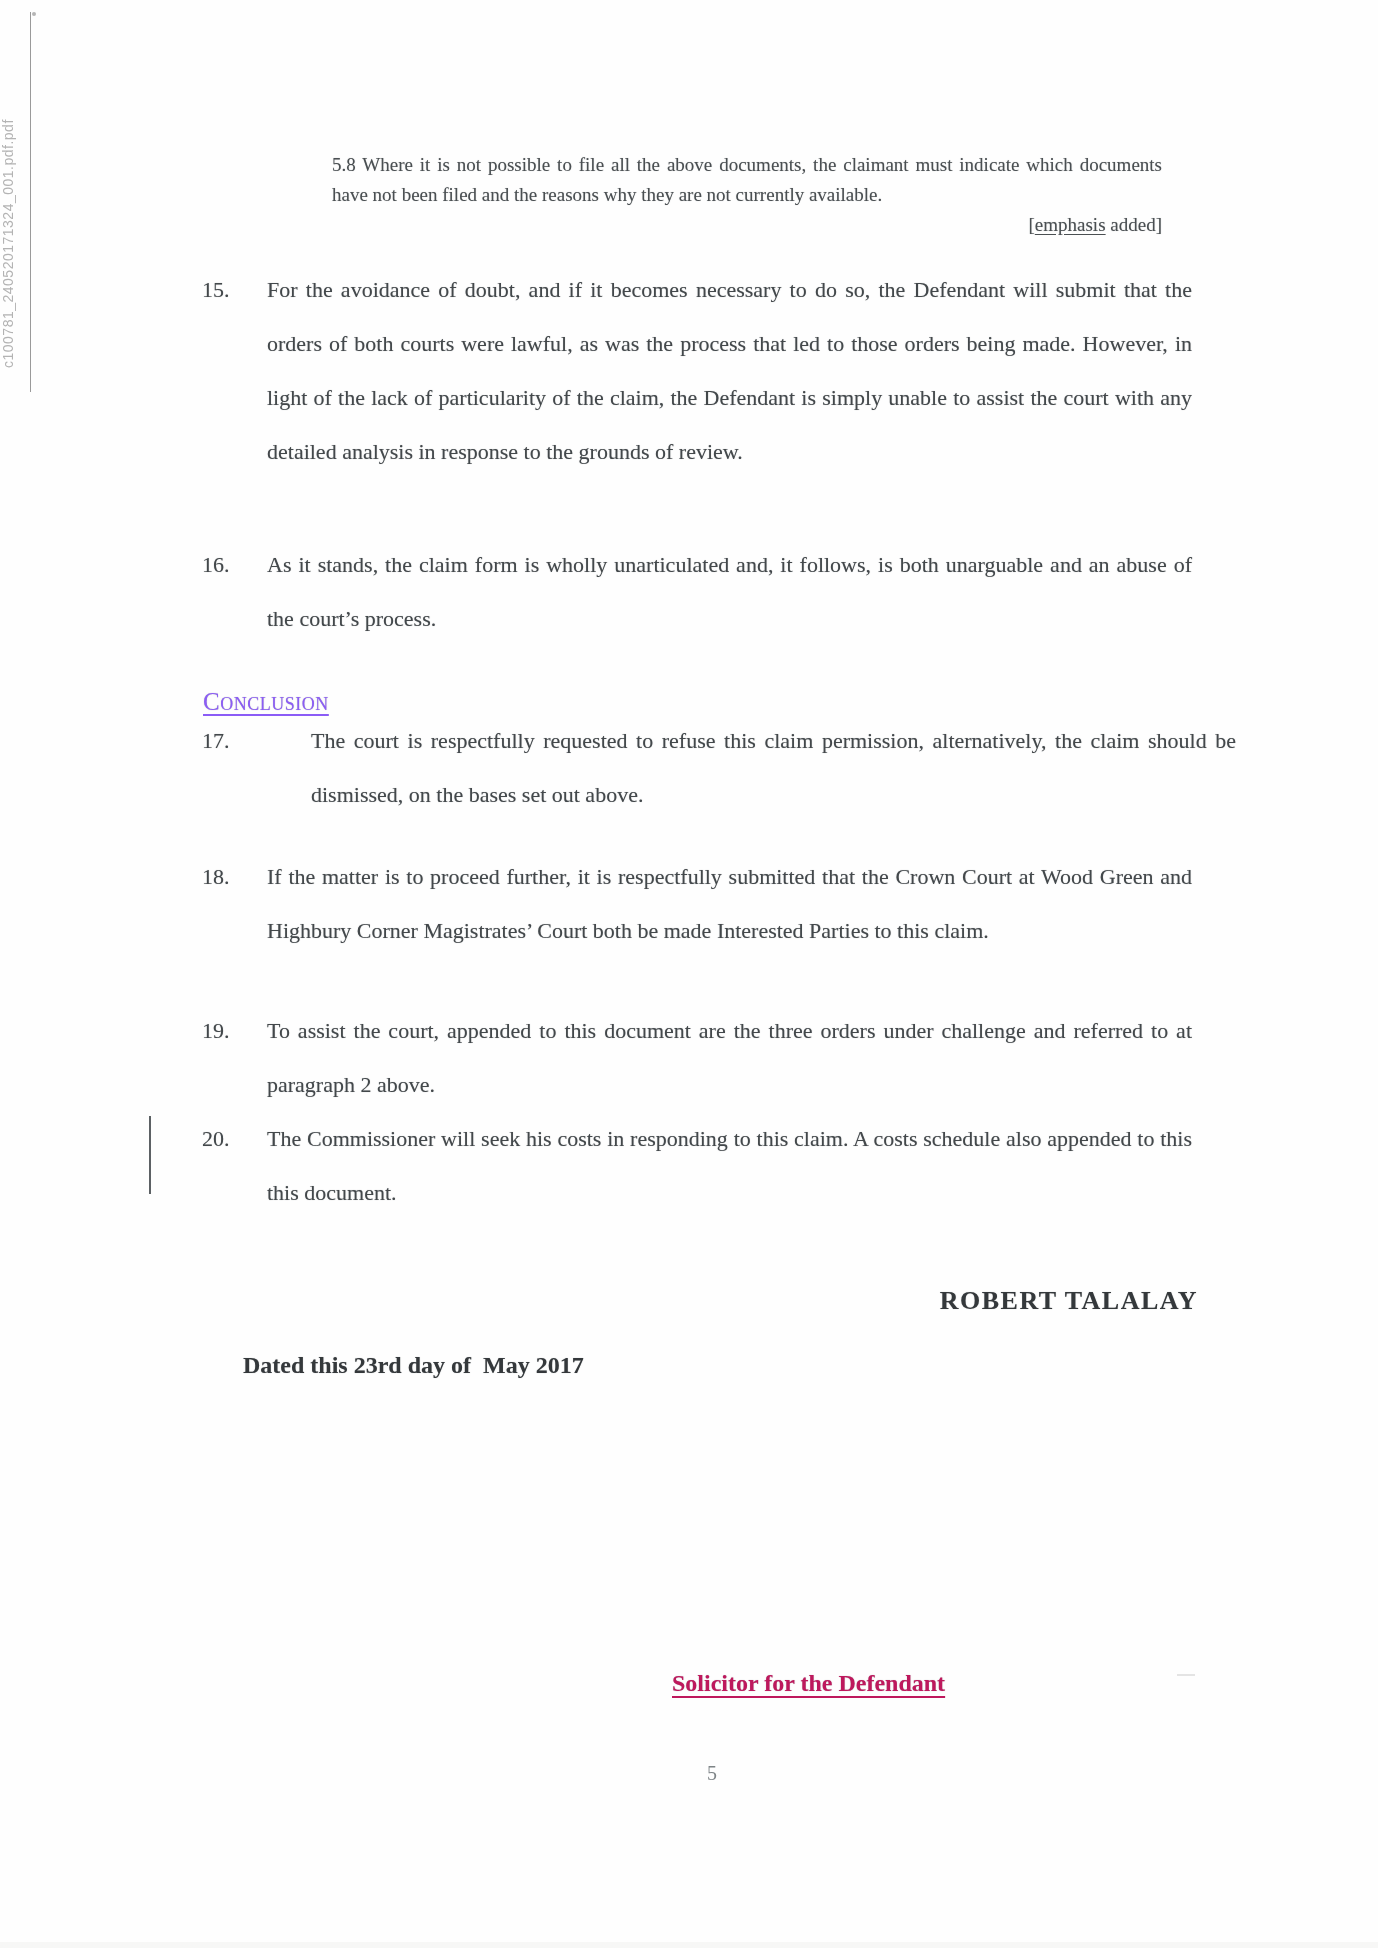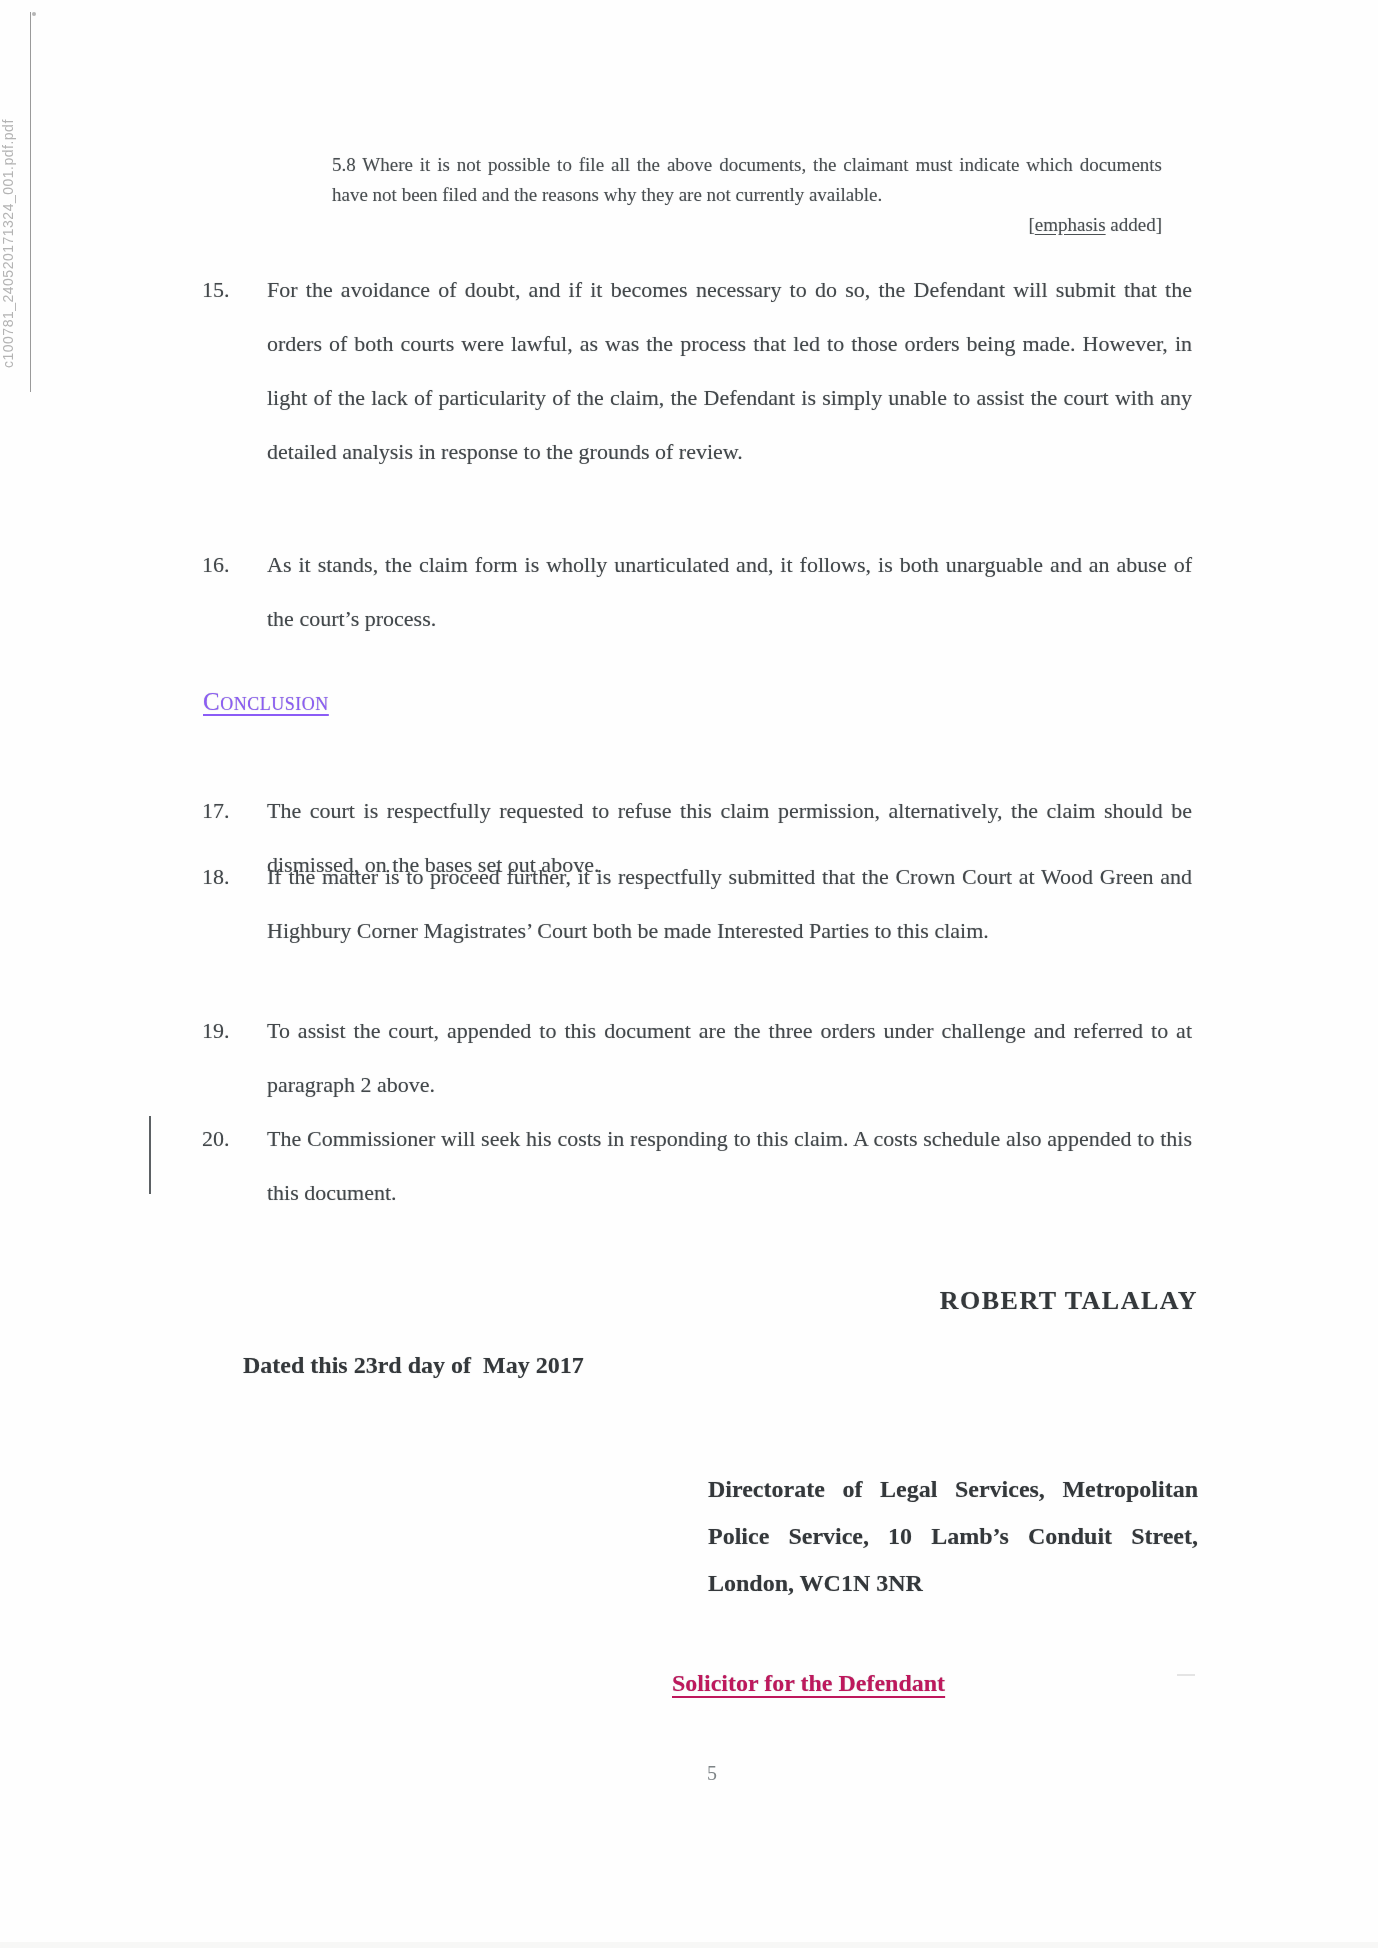--- a/index.html
+++ b/index.html
@@ -46,21 +46,21 @@
   .para {
     position: absolute; left: 202px; width: 990px;
     display: flex; align-items: flex-start;
     font-size: 22px; line-height: 54px;
     text-shadow: 0 0 1px rgba(67,72,75,0.38);
   }
   .para-num { width: 65px; flex: 0 0 65px; }
   .para-text { width: 925px; flex: 0 0 925px; text-align: justify; text-align-last: left; }
   .p15 { top: 263px; }
   .p16 { top: 538px; }
-  .p17 { top: 784px; }
+  .p17 { top: 714px; gap: 44px; }
   .p18 { top: 850px; }
   .p19 { top: 1004px; }
   .p20 { top: 1112px; }
   .revision-bar {
     position: absolute; left: 149px; top: 1116px;
     width: 2px; height: 78px; background: #5c6164;
   }
   .conclusion-heading {
     position: absolute; left: 203px; top: 688px;
     font-size: 25px; font-variant: small-caps; letter-spacing: 0.5px;
@@ -148,21 +148,20 @@
 
   <div class="para p20">
     <div class="para-num">20.</div>
     <div class="para-text">The Commissioner will seek his costs in responding to this claim.  A costs schedule also appended to this this document.</div>
   </div>
 
   <div class="signature-name">ROBERT TALALAY</div>
 
   <div class="dated-line">Dated this 23rd day of  May 2017</div>
 
-  <div class="address-block">Directorate of Legal Services, Metropolitan Police Service, 10 Lamb’s Conduit Street, London, WC1N 3NR</div>
 
   <div class="solicitor-line">Solicitor for the Defendant</div>
 
   <div class="scan-artifact-dash"></div>
 
   <div class="page-number">5</div>
 
   <div class="bottom-strip"></div>
 
 </div>

